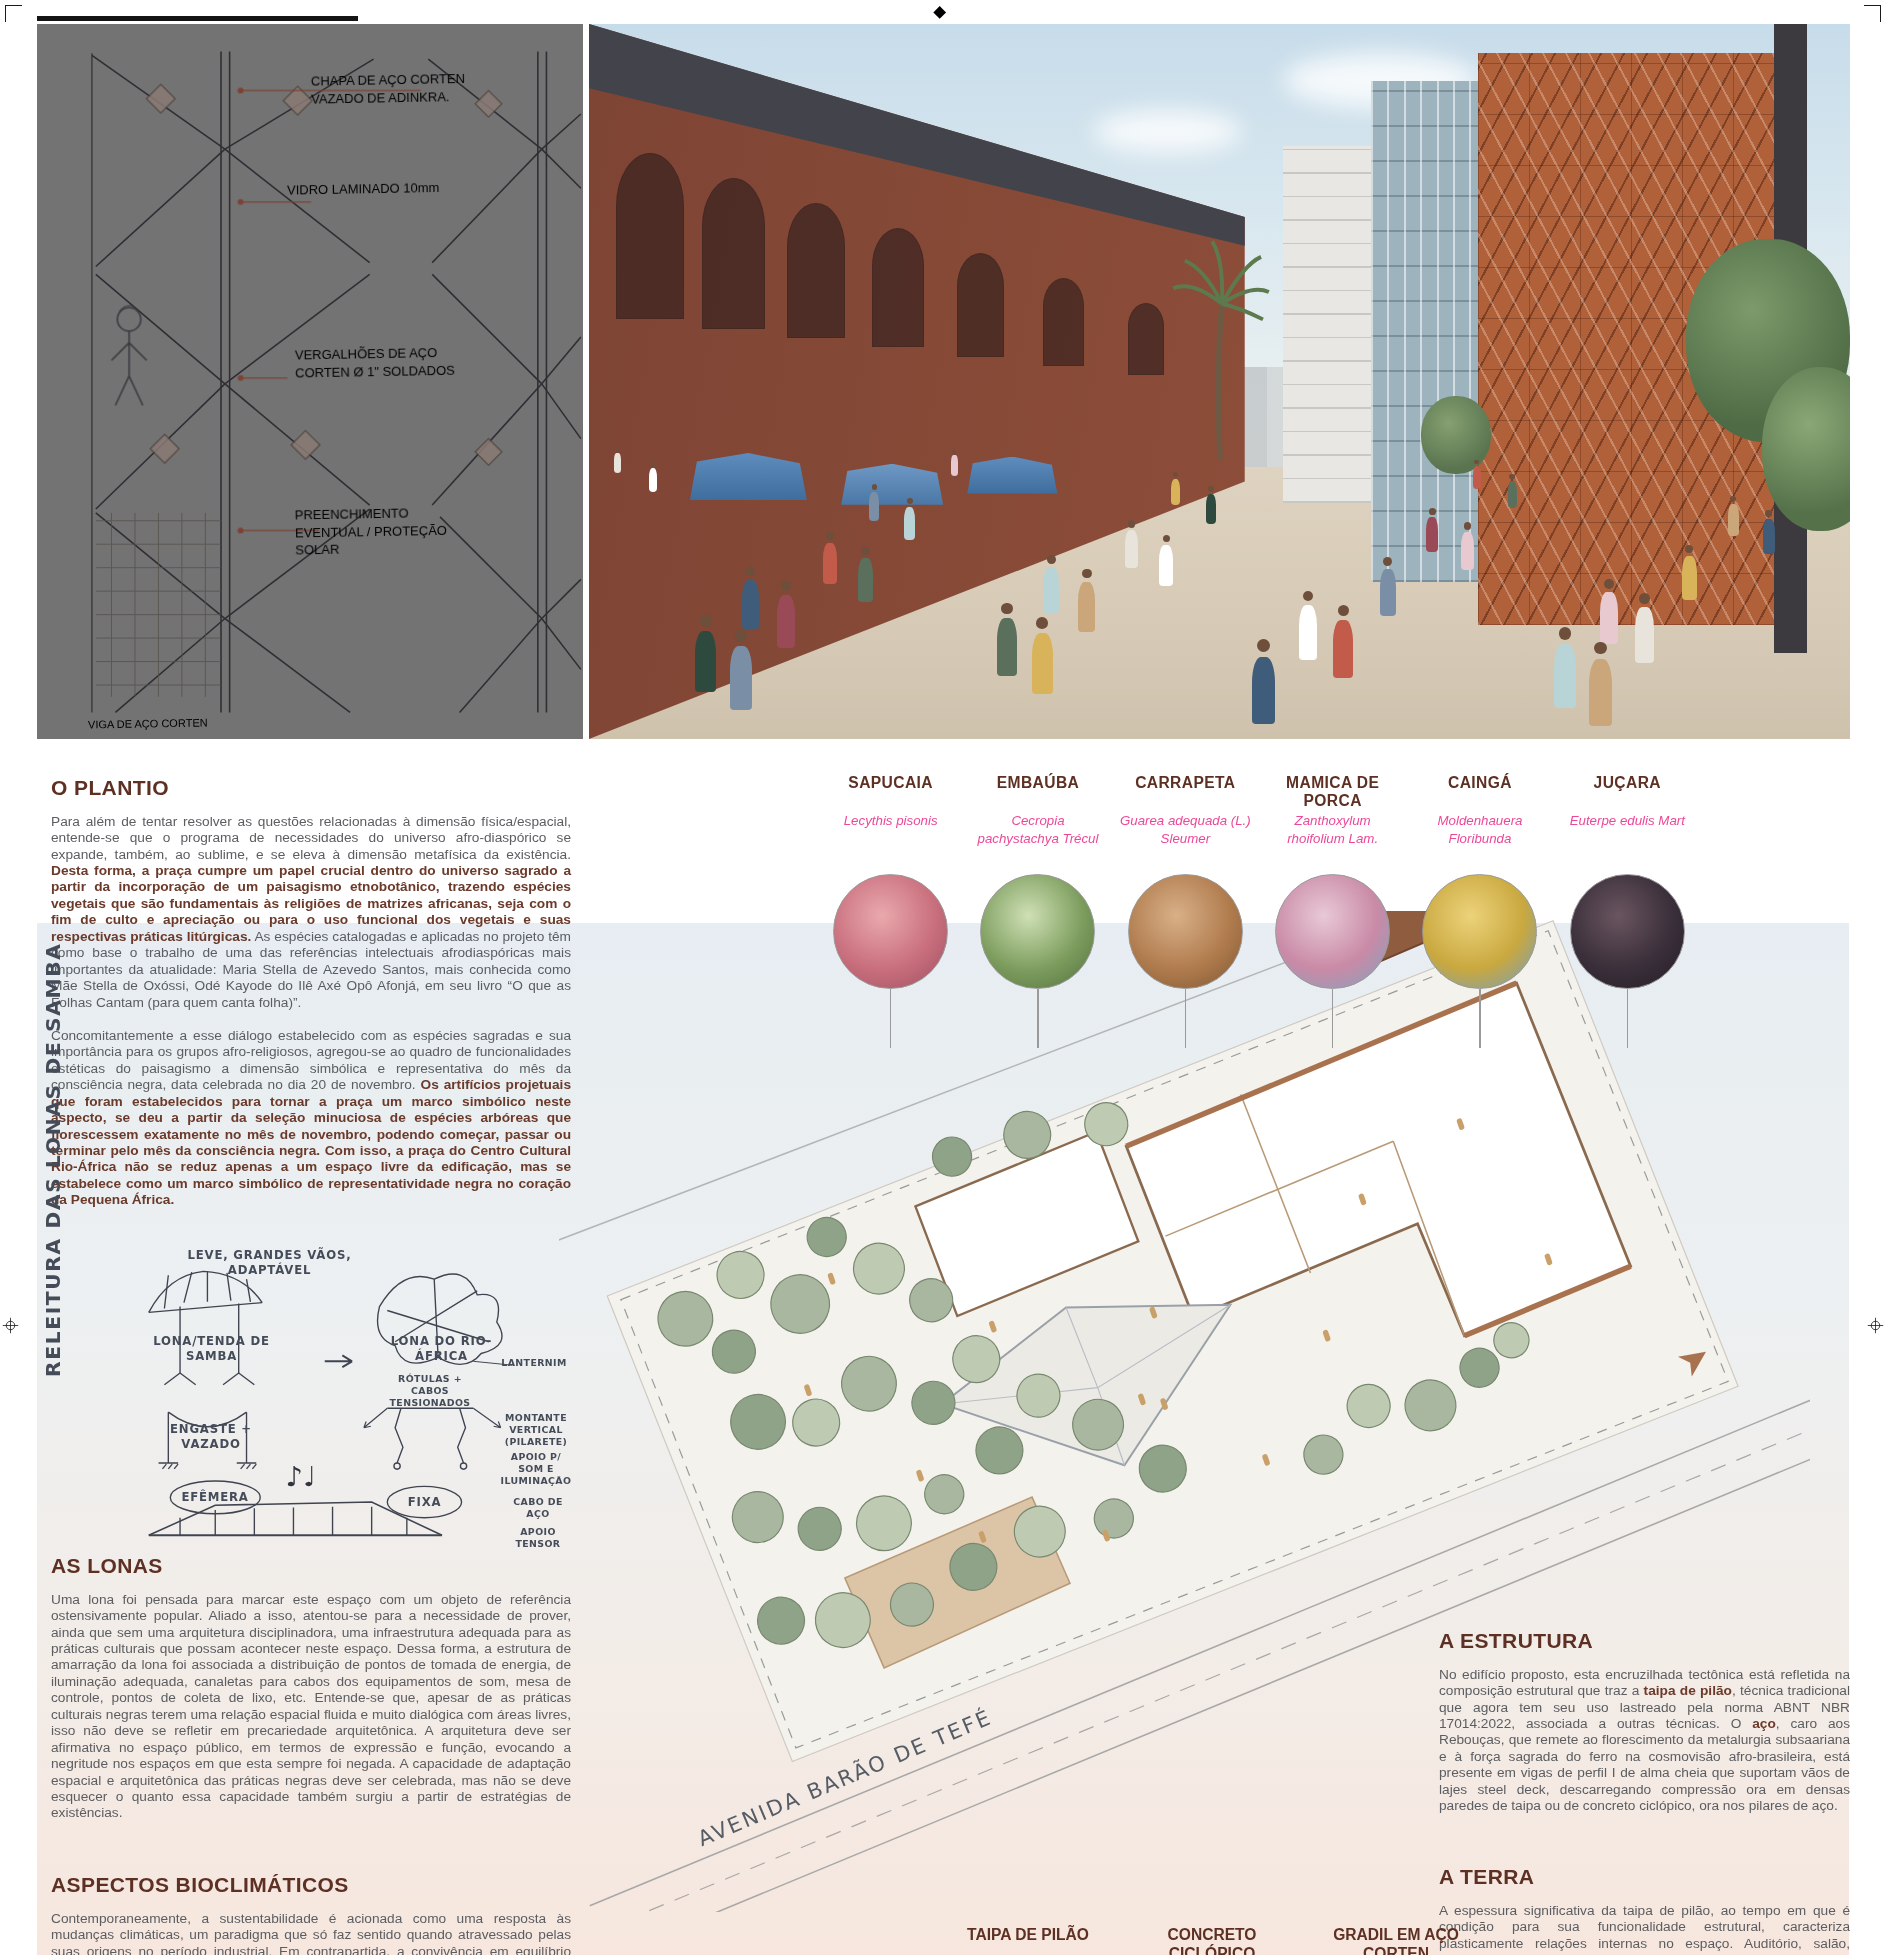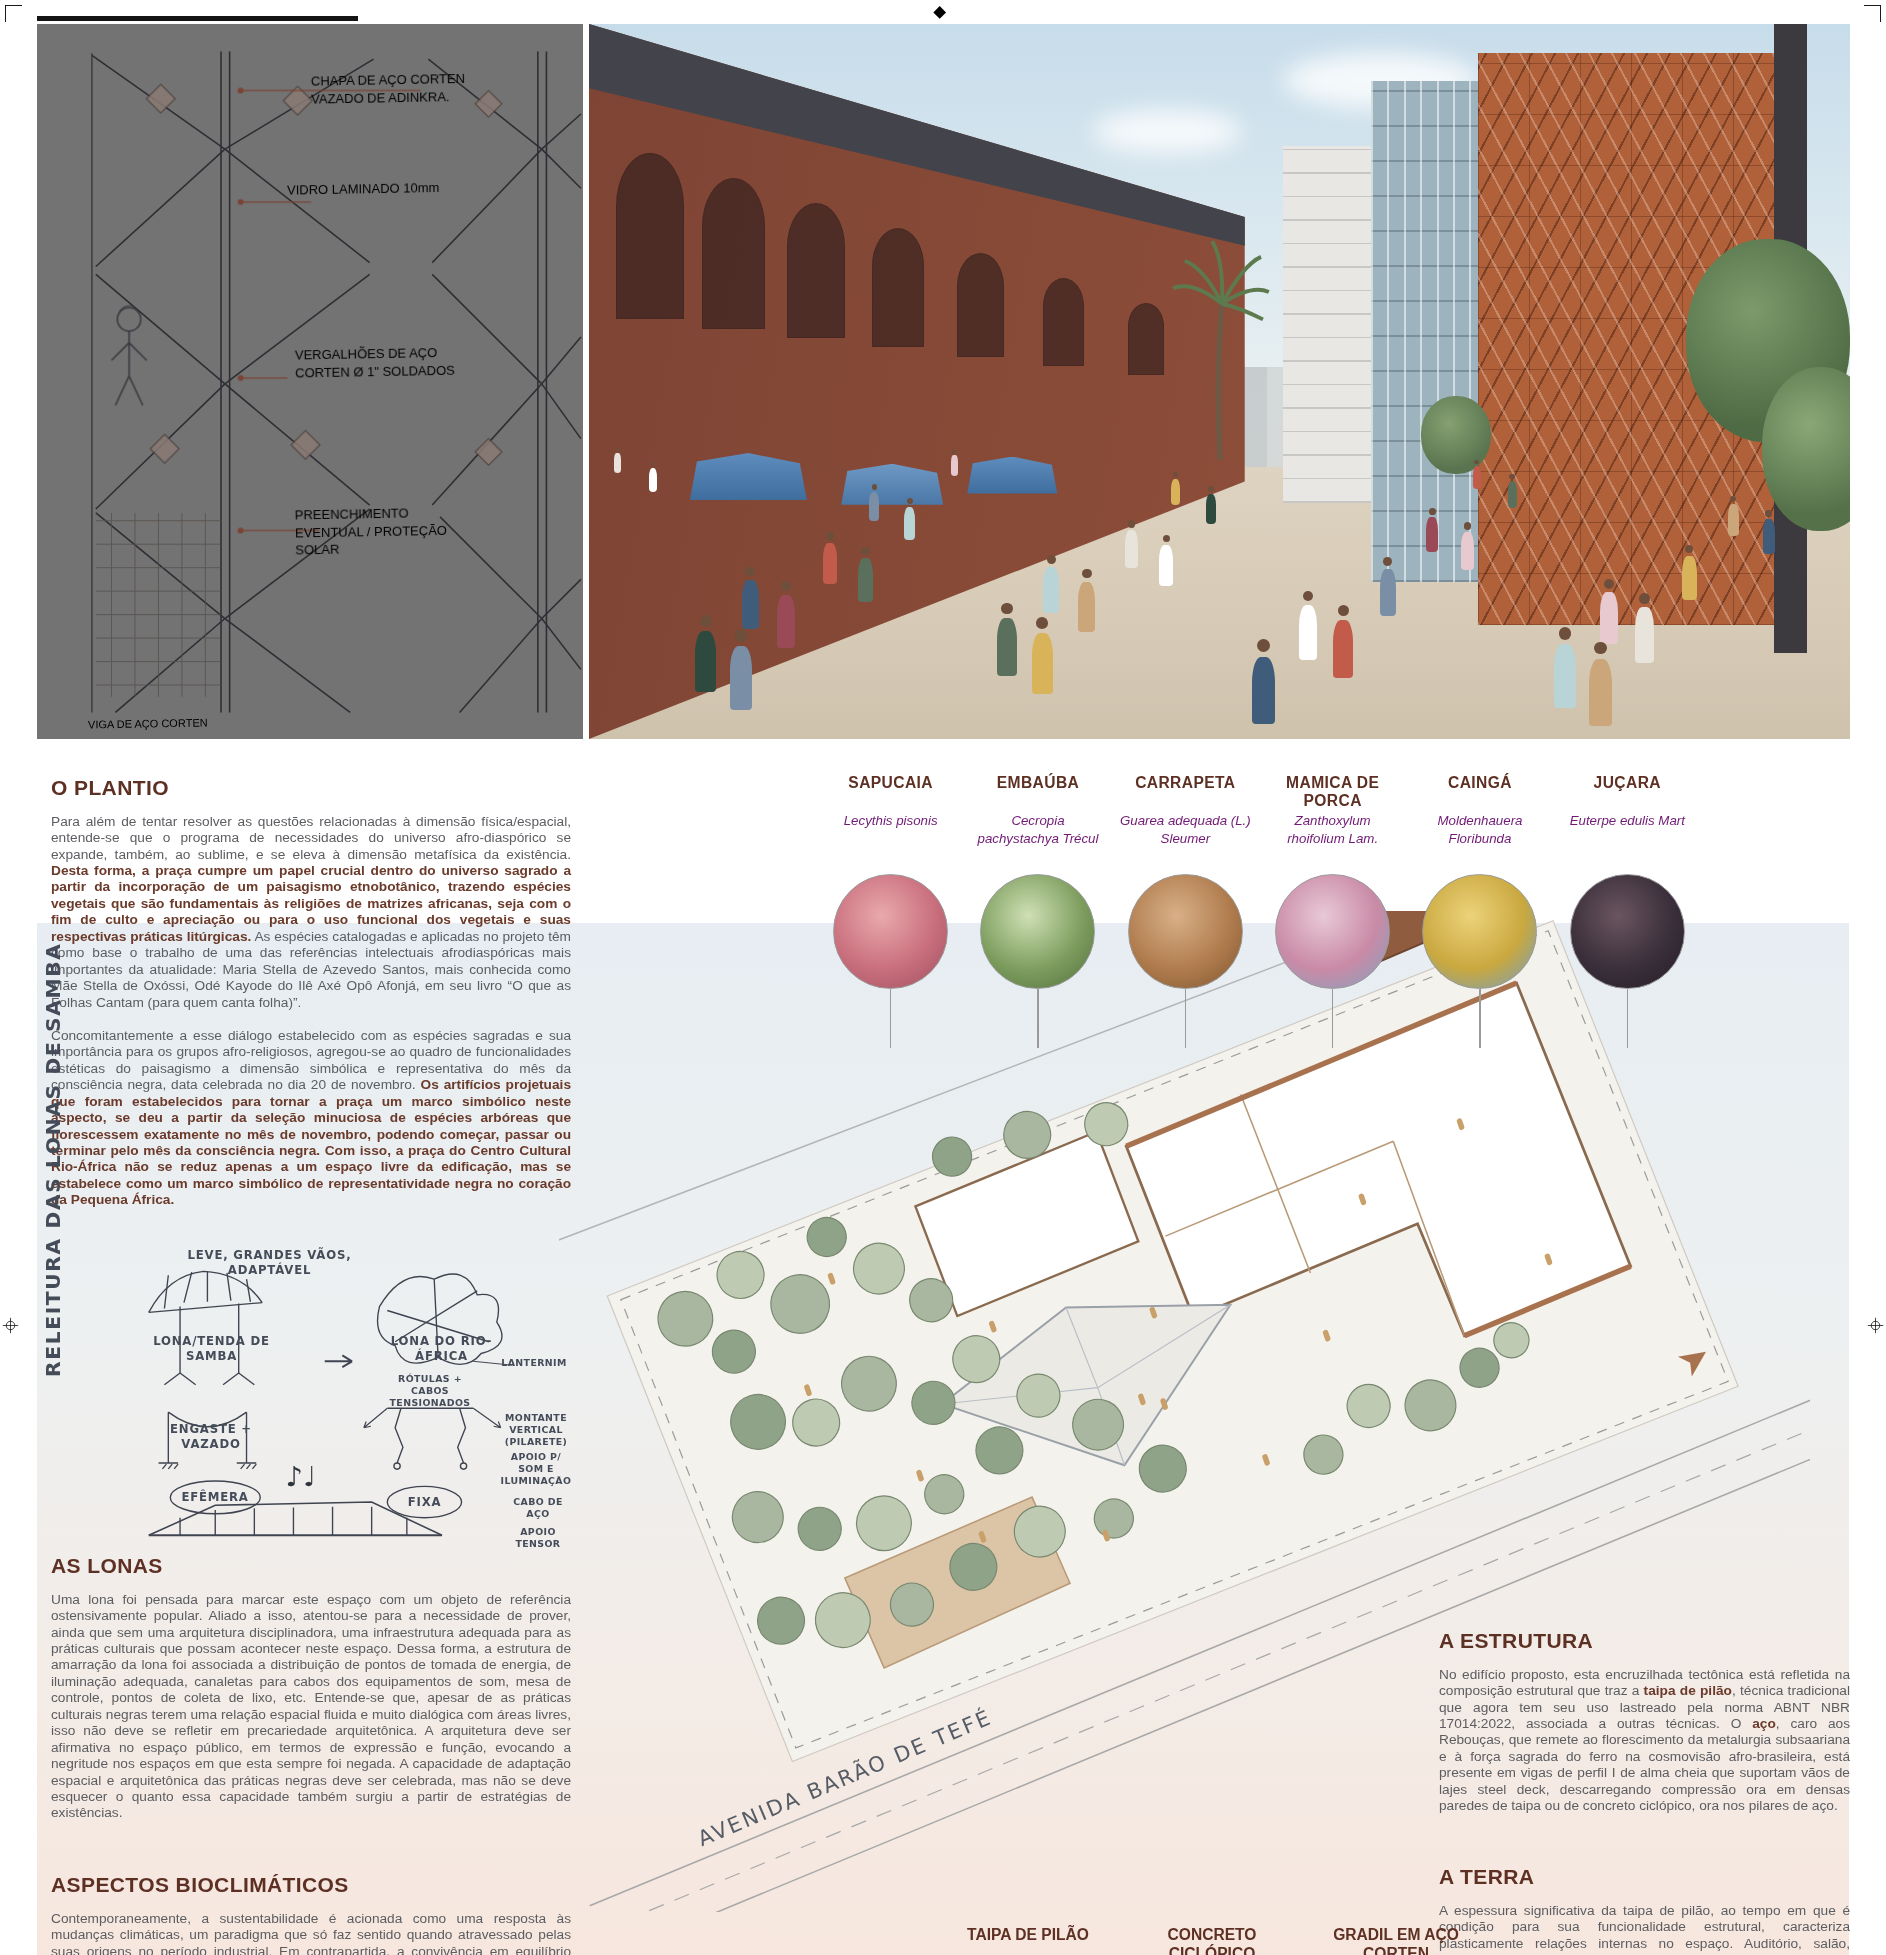--- a/index.html
+++ b/index.html
@@ -44,21 +44,21 @@
   .rtree{position:absolute;border-radius:48%;background:radial-gradient(circle at 40% 35%,#7c9а6a,#4e6b45 70%)}
   #plaza{position:absolute;left:0;top:62%;width:100%;height:38%;
     background:linear-gradient(180deg,#ded3c0,#d6cab6 60%,#cfc2ad)}
   .tent{position:absolute;background:linear-gradient(180deg,#5d8cbd,#3f6d9e);clip-path:polygon(0 100%,6% 18%,50% 0,94% 22%,100% 100%)}
   .person{position:absolute;z-index:5;border-radius:38% 38% 3.9px 3.9px}
   .person::before{content:'';position:absolute;left:22%;top:-26%;width:56%;padding-top:56%;border-radius:50%;background:#6e4f3b}
   
   #species{left:817px;top:774px;width:884px;display:flex;z-index:7}
   .sp-col{flex:1;text-align:center;padding:0 5.5px}
   .sp-name{font-size:15.6px;font-weight:bold;color:#5d3023;letter-spacing:0.4px;min-height:38px;display:flex;align-items:flex-start;justify-content:center}
-  .sp-latin{font-size:13.3px;font-style:italic;color:#701a75;min-height:59px;line-height:1.35}
+  .sp-latin{font-size:13.3px;font-style:italic;color:#ec4899;min-height:59px;line-height:1.35}
   .sp-circle{width:113px;height:113px;border-radius:50%;margin:3.1px auto 0;border:1.2px solid #9a9a9a}
   .sp-line{width:1.2px;height:59px;background:#9a9a9a;margin:0 auto}
   
   #axon{left:559px;top:911px;width:1251px;height:1001px;z-index:4}
   #north-arrow{left:1678px;top:1337px;font-size:38px;color:#a9724e;transform:rotate(-35deg);z-index:5}
   
   #lonas-sketch{left:51px;top:1244px;width:524px;height:305px;z-index:6}
   #lonas-sketch .lbl{position:absolute;font-size:11.7px;text-align:center;line-height:1.3}
   #lonas-sketch .sm{font-size:9.4px;letter-spacing:0.4px}
   #lonas-vert{position:absolute;left:-10.2px;top:133px;transform:rotate(-90deg);transform-origin:left top;

